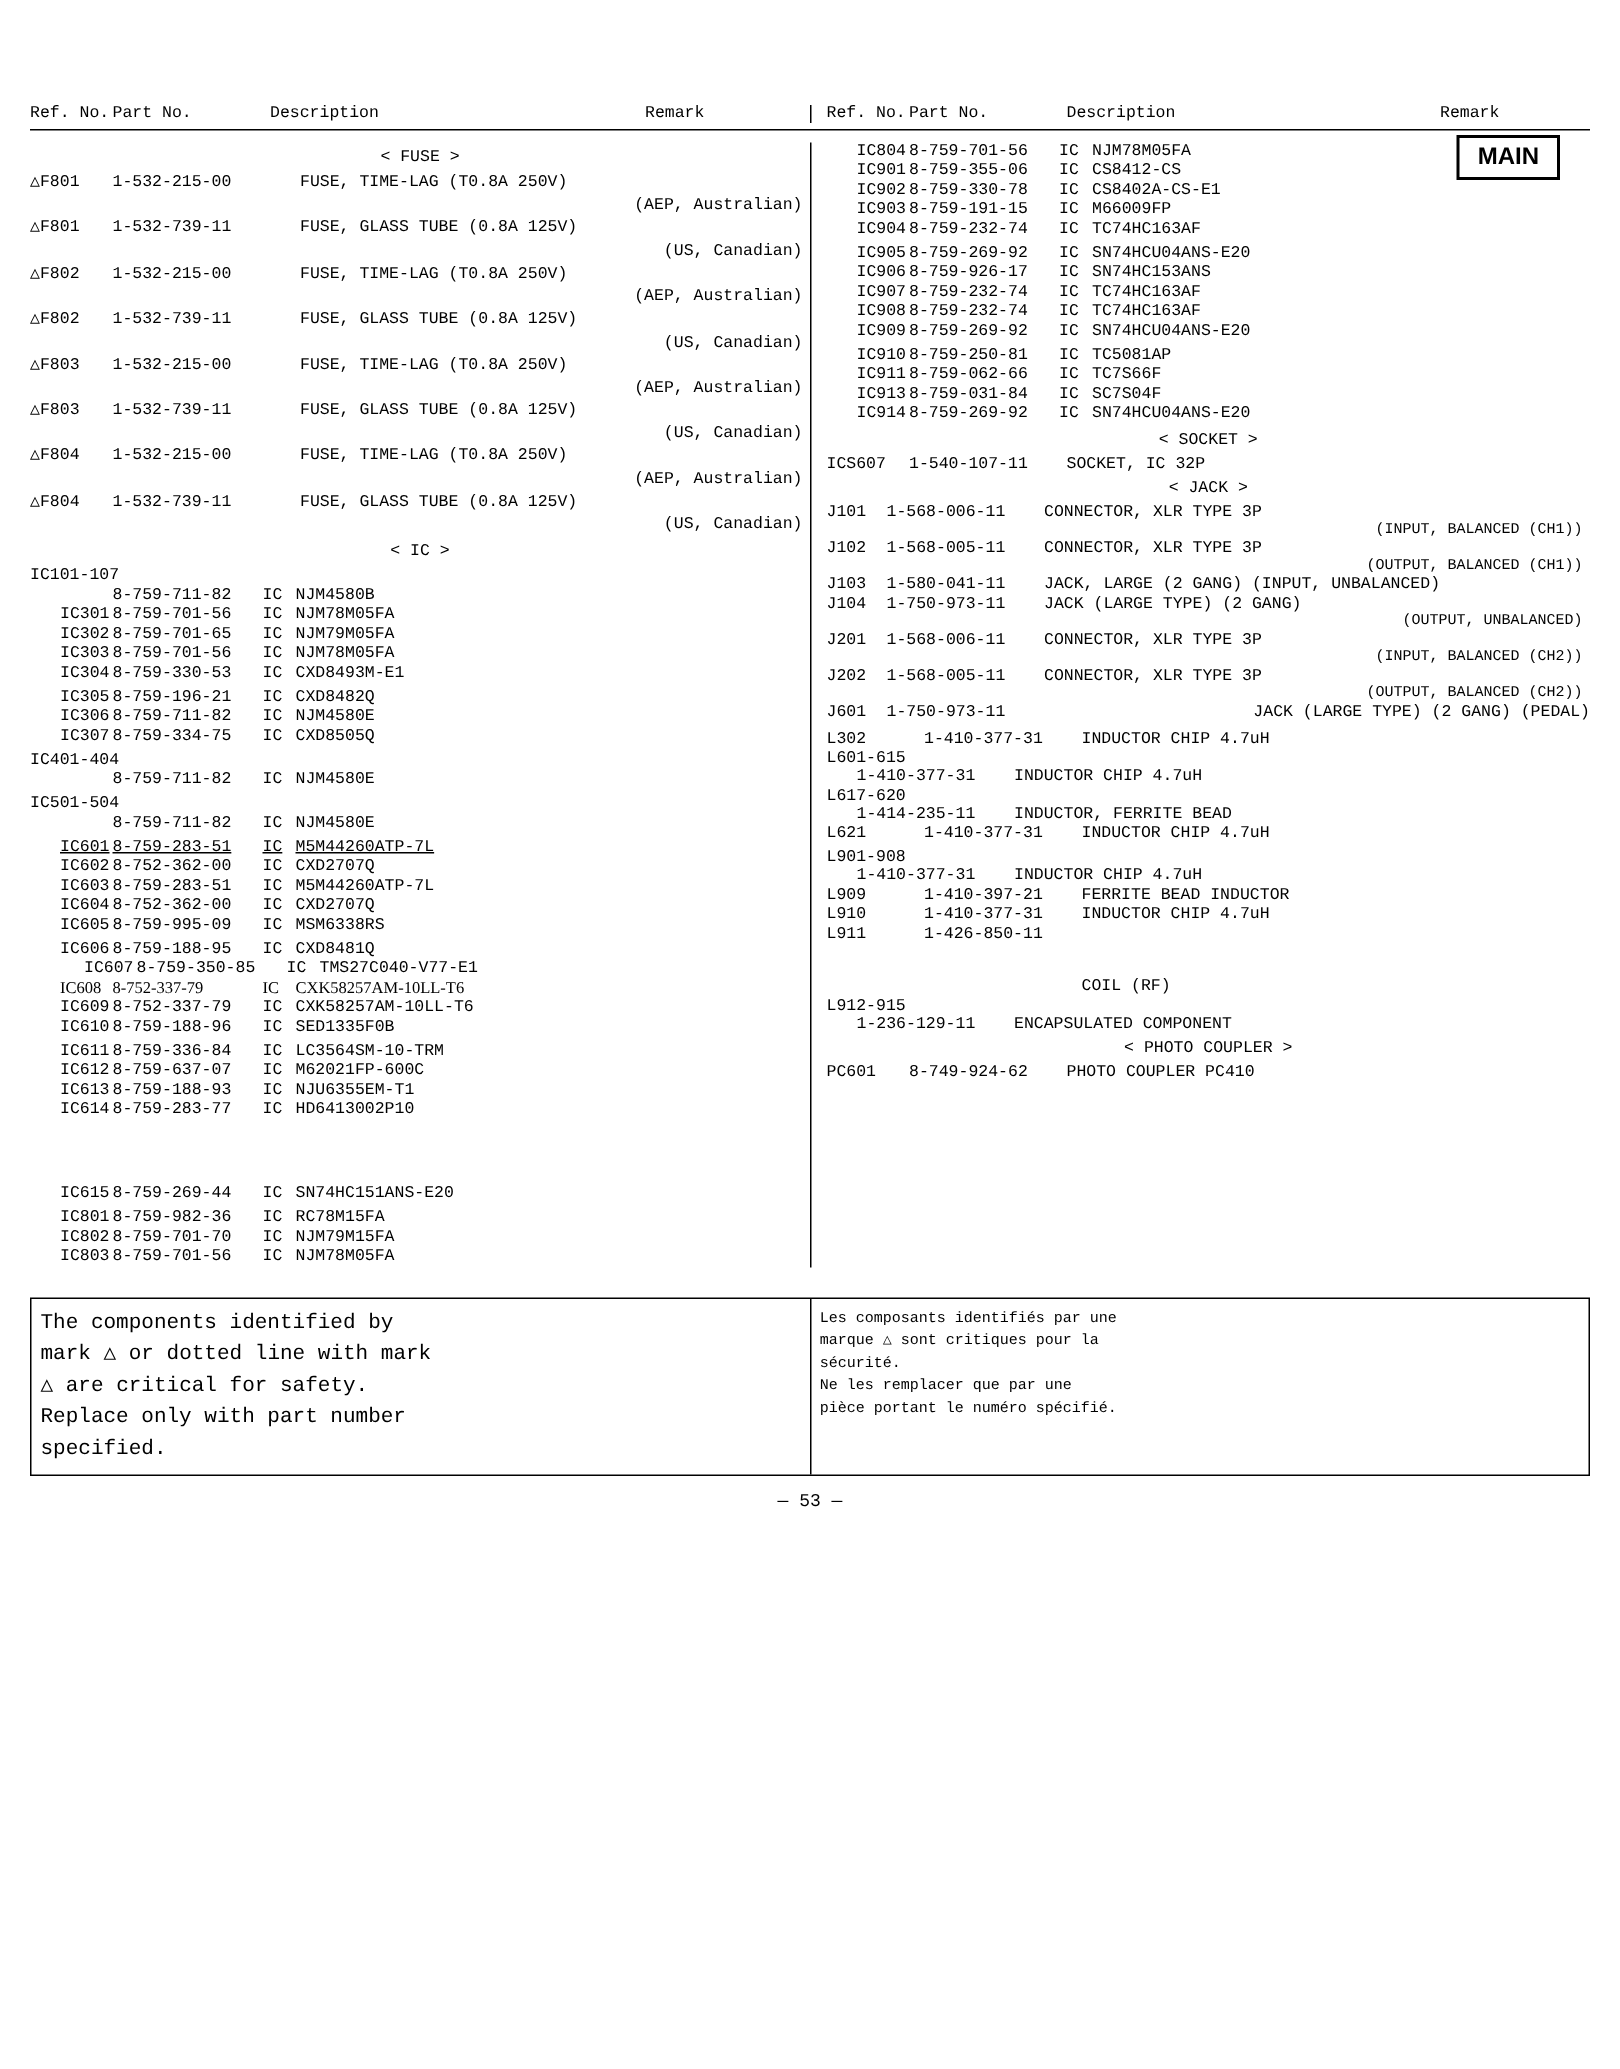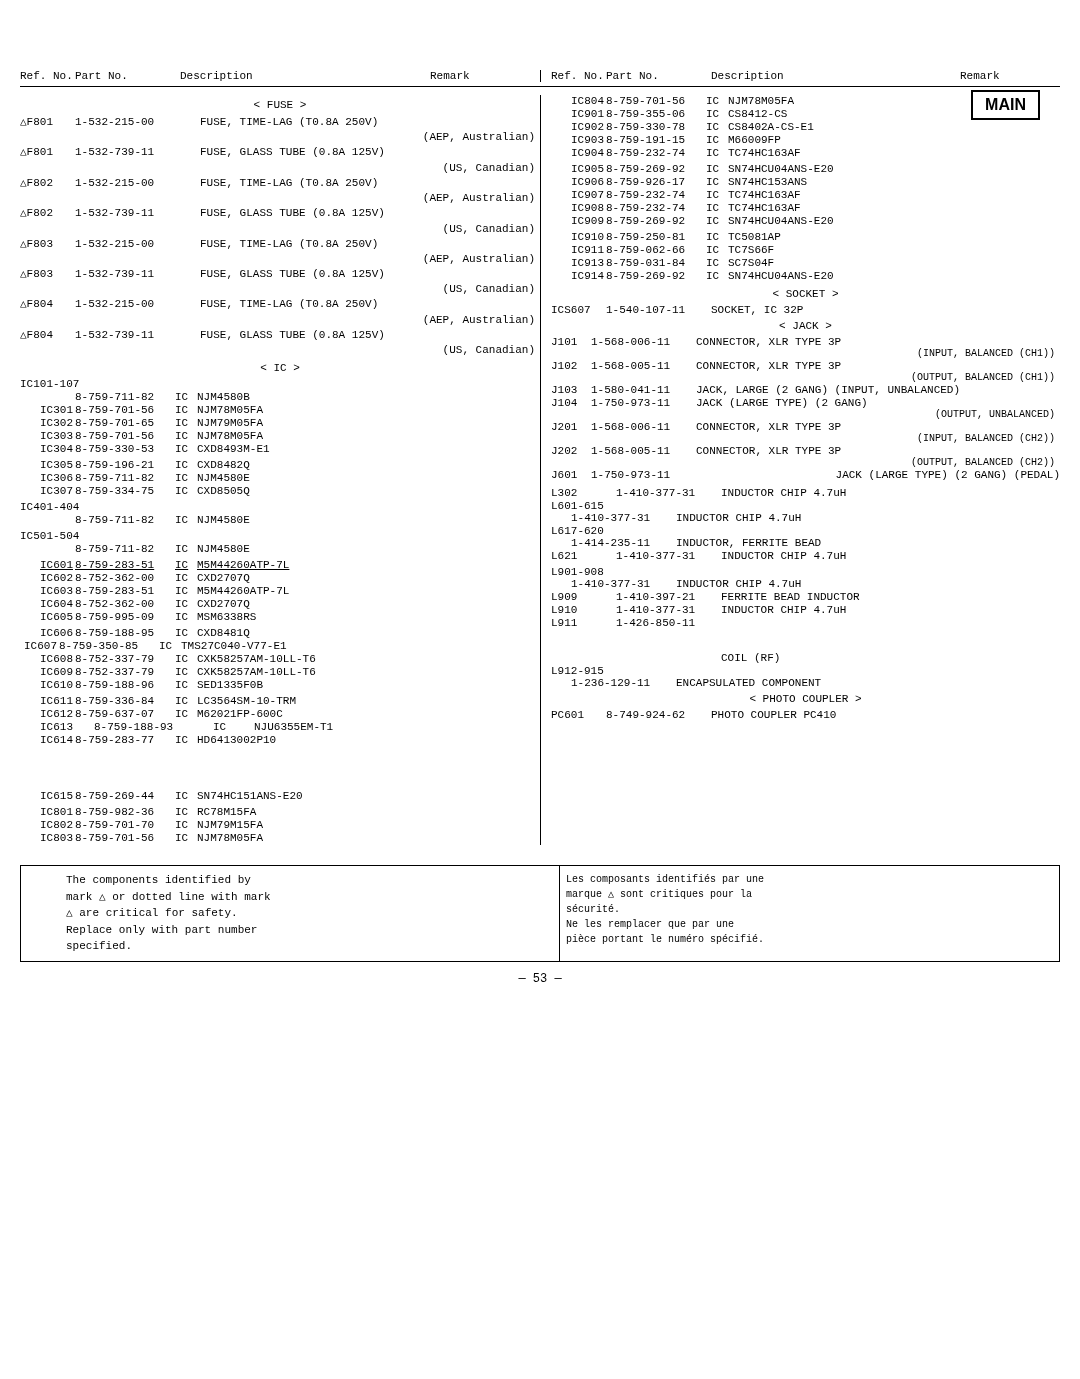--- a/index.html
+++ b/index.html
@@ -239,27 +239,27 @@
         <span style="width:22px;">IC</span>
         <span>MSM6338RS</span>
       </div>
 
       <div style="display:flex; margin-left:20px; margin-bottom:1px;">
         <span style="width:35px;">IC606</span>
         <span style="width:100px;">8-759-188-95</span>
         <span style="width:22px;">IC</span>
         <span>CXD8481Q</span>
       </div>
-      <div style="display:flex; margin-left:4px; margin-bottom:1px;">
+      <div style="display:flex; margin-left:36px; margin-bottom:1px;">
         <span style="width:35px;">IC607</span>
         <span style="width:100px;">8-759-350-85</span>
         <span style="width:22px;">IC</span>
         <span>TMS27C040-V77-E1</span>
       </div>
-      <div style="display:flex; margin-left:20px; margin-bottom:1px;">
+      <div style="display:flex; margin-left:20px; margin-bottom:1px;font-family:Liberation Serif, serif;">
         <span style="width:35px;">IC608</span>
         <span style="width:100px;">8-752-337-79</span>
         <span style="width:22px;">IC</span>
         <span>CXK58257AM-10LL-T6</span>
       </div>
       <div style="display:flex; margin-left:20px; margin-bottom:1px;">
         <span style="width:35px;">IC609</span>
         <span style="width:100px;">8-752-337-79</span>
         <span style="width:22px;">IC</span>
         <span>CXK58257AM-10LL-T6</span>
@@ -276,21 +276,21 @@
         <span style="width:100px;">8-759-336-84</span>
         <span style="width:22px;">IC</span>
         <span>LC3564SM-10-TRM</span>
       </div>
       <div style="display:flex; margin-left:20px; margin-bottom:1px;">
         <span style="width:35px;">IC612</span>
         <span style="width:100px;">8-759-637-07</span>
         <span style="width:22px;">IC</span>
         <span>M62021FP-600C</span>
       </div>
-      <div style="display:flex; margin-left:20px; margin-bottom:1px;gap:19px;">
+      <div style="display:flex; margin-left:20px; margin-bottom:1px;">
         <span style="width:35px;">IC613</span>
         <span style="width:100px;">8-759-188-93</span>
         <span style="width:22px;">IC</span>
         <span>NJU6355EM-T1</span>
       </div>
       <div style="display:flex; margin-left:20px; margin-bottom:1px;">
         <span style="width:35px;">IC614</span>
         <span style="width:100px;">8-759-283-77</span>
         <span style="width:22px;">IC</span>
         <span>HD6413002P10</span>
@@ -539,21 +539,21 @@
       <div style="display:flex; margin-bottom:1px;">
         <span style="width:55px;">PC601</span>
         <span style="width:105px;">8-749-924-62</span>
         <span style="flex:1;">PHOTO COUPLER PC410</span>
       </div>
 
     </div>
   </div>
 
   <div style="margin-top:20px; border:1px solid #000; display:flex;">
-    <div style="flex:1; padding:6px; border-right:1px solid #000; font-size:11px; line-height:1.5;margin-left:39px;">
+    <div style="flex:1; padding:6px; border-right:1px solid #000; font-size:14px; line-height:1.5;">
       The components identified by<br>
       mark △ or dotted line with mark<br>
       △ are critical for safety.<br>
       Replace only with part number<br>
       specified.
     </div>
     <div style="flex:1; padding:6px; font-size:10px; line-height:1.5;">
       Les composants identifiés par une<br>
       marque △ sont critiques pour la<br>
       sécurité.<br>

